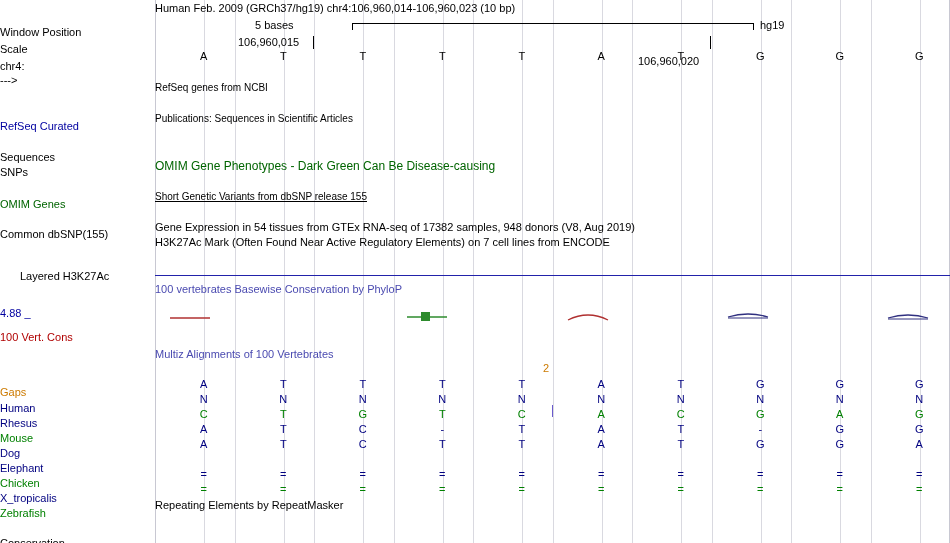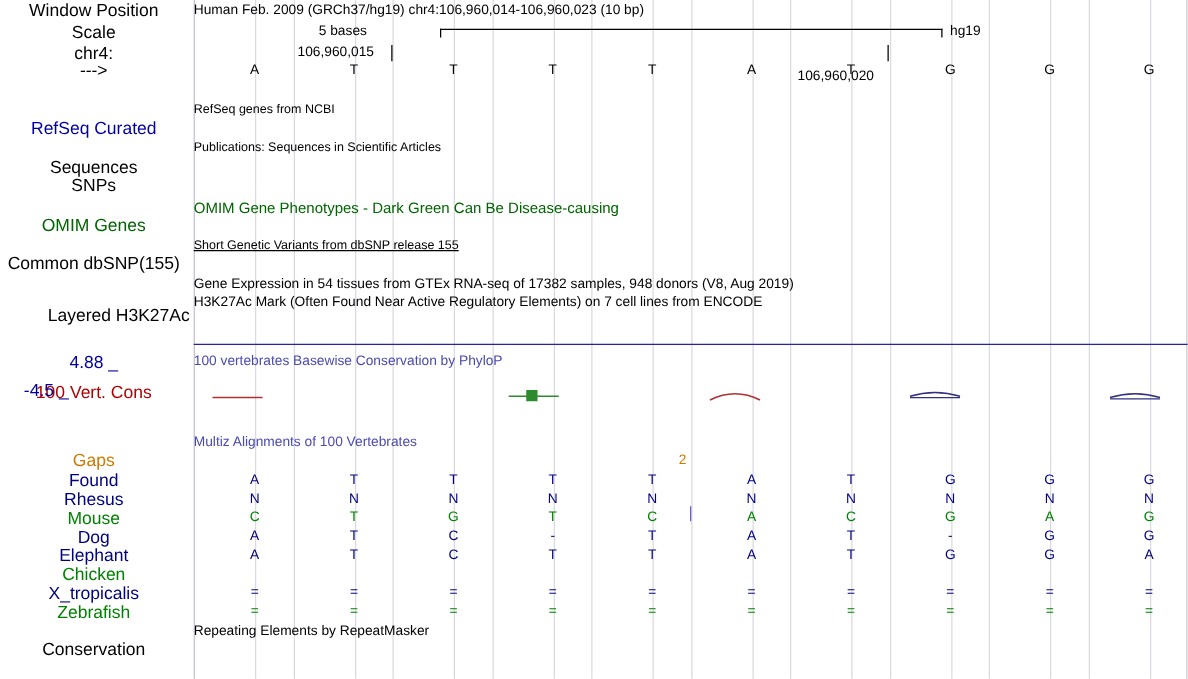--- a/index.html
+++ b/index.html
@@ -15,24 +15,25 @@
     color: #000000;
     overflow: hidden;
   }
   #browser {
     position: relative;
     width: 950px;
     height: 543px;
   }
   .lbl {
     position: absolute;
-    text-align: center;
-    font-size: 14px;
+    text-align: left;
+    font-size: 11px;
     white-space: nowrap;
     line-height: 12px;
+    margin-top: 24px;
   }
   .ctr {
     position: absolute;
     text-align: left;
     white-space: nowrap;
     line-height: 12px;
   }
   
   .vline {
     position: absolute;
@@ -176,21 +177,21 @@
     <line x1="573" y1="36" x2="613" y2="36" stroke="#303080" stroke-width="1"></line>
     <path d="M733 36 Q753 30 773 36" stroke="#303080" stroke-width="1.3" fill="none"></path>
     <line x1="733" y1="37" x2="773" y2="37" stroke="#303080" stroke-width="1"></line>
   </svg>
 
   <div class="ctr" style="left:155px; top:348px; width:795px; color:#4a4ab0;">Multiz Alignments of 100 Vertebrates</div>
   <div class="lbl" style="left:0; top:362px; width:150px; color:#cc7a00;">Gaps</div>
   <div class="ctr" style="left:543px; top:362px; width:20px; color:#cc7a00;">2</div>
 
   <div id="species-rows">
-      <div class="lbl" style="left: 0px; top: 378px; width: 150px; color: rgb(0, 0, 128);">Found</div>
+      <div class="lbl" style="left: 0px; top: 378px; width: 150px; color: rgb(0, 0, 128);">Human</div>
       <div class="base" style="left: 193.75px; top: 378px; color: rgb(0, 0, 128);">A</div>
       <div class="base" style="left: 273.25px; top: 378px; color: rgb(0, 0, 128);">T</div>
       <div class="base" style="left: 352.75px; top: 378px; color: rgb(0, 0, 128);">T</div>
       <div class="base" style="left: 432.25px; top: 378px; color: rgb(0, 0, 128);">T</div>
       <div class="base" style="left: 511.75px; top: 378px; color: rgb(0, 0, 128);">T</div>
       <div class="base" style="left: 591.25px; top: 378px; color: rgb(0, 0, 128);">A</div>
       <div class="base" style="left: 670.75px; top: 378px; color: rgb(0, 0, 128);">T</div>
       <div class="base" style="left: 750.25px; top: 378px; color: rgb(0, 0, 128);">G</div>
       <div class="base" style="left: 829.75px; top: 378px; color: rgb(0, 0, 128);">G</div>
       <div class="base" style="left: 909.25px; top: 378px; color: rgb(0, 0, 128);">G</div>

